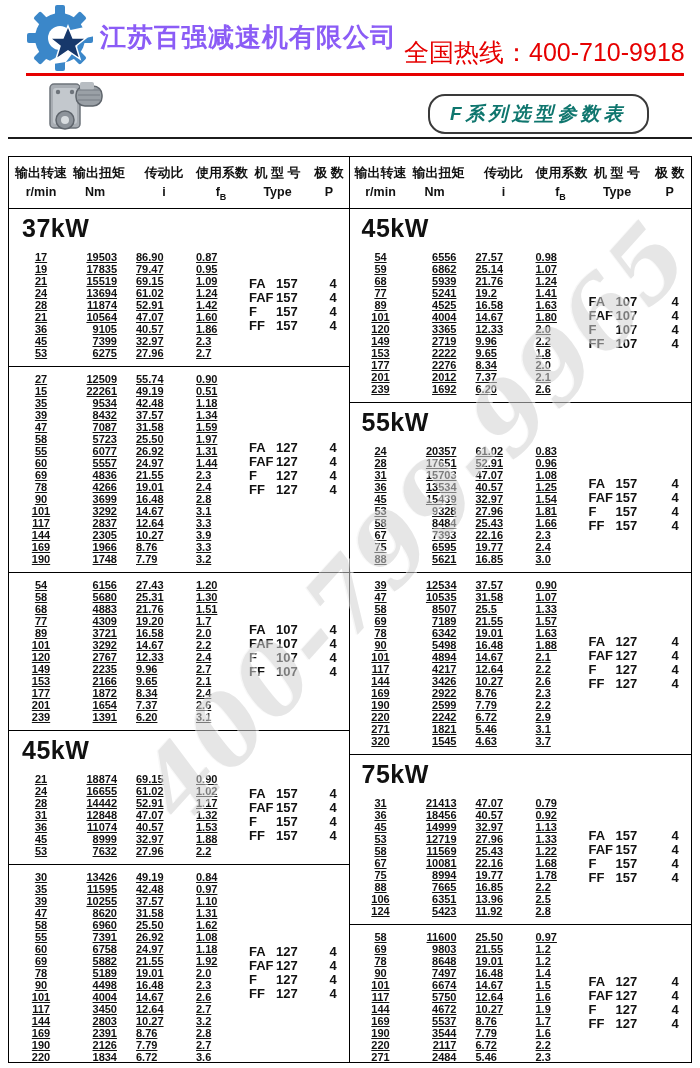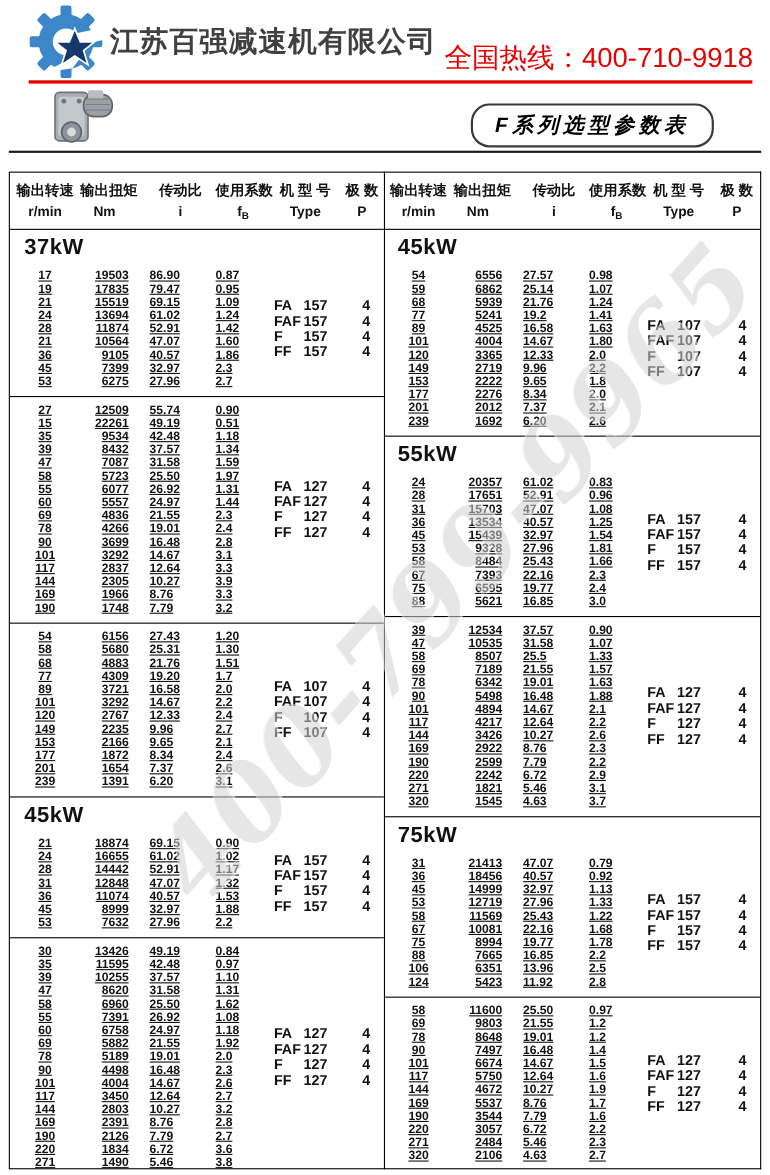--- a/index.html
+++ b/index.html
@@ -1,47 +1,47 @@
 <!DOCTYPE html>
 <html><head>
 <meta charset="utf-8">
 <style>
   html,body{margin:0;padding:0;background:#fff;}
   #page{position:relative;width:700px;height:1068px;background:#fff;overflow:hidden;
         font-family:"Liberation Sans","DejaVu Sans",sans-serif;color:#111;}
   
   .logo{position:absolute;left:26px;top:4px;width:70px;height:70px;}
   .company{position:absolute;left:100px;top:20px;font-size:26px;font-weight:bold;
-           letter-spacing:1px;color:#404040;white-space:nowrap;}
+           letter-spacing:1px;color:#8b5cf6;white-space:nowrap;}
   .hotline{position:absolute;left:404px;top:36px;font-size:25px;font-weight:normal;
            color:#e60000;white-space:nowrap;}
   .redline{position:absolute;left:26px;top:73px;width:658px;height:3px;background:#e60000;}
   .photo{position:absolute;left:36px;top:80px;width:74px;height:55px;}
   .badge{position:absolute;left:428px;top:94px;padding:5px 20px;border:2px solid #3a3a3a;
          border-radius:17px;font-size:19px;font-weight:bold;font-style:italic;
-         letter-spacing:4px;white-space:nowrap;color:#000000;}
+         letter-spacing:4px;white-space:nowrap;color:#0f766e;}
   .blackline{position:absolute;left:8px;top:137px;width:684px;height:2px;background:#1c1c1c;}
   
   .watermark{position:absolute;left:40px;top:482px;width:720px;text-align:center;
              transform:rotate(-48deg);transform-origin:center;z-index:9;pointer-events:none;
              font-family:"DejaVu Serif",serif;font-style:italic;font-weight:bold;
              font-size:95px;letter-spacing:2px;color:#d2d2d2;opacity:.55;
              text-shadow:2px 2px 0 #ffffff,-1px -1px 0 #f2f2f2;white-space:nowrap;}
   
   .tbox{position:absolute;top:156px;height:907px;width:342px;box-sizing:border-box;
         border:1.5px solid #000;overflow:hidden;}
   .tbox.left{left:8px;}
   .tbox.right{left:348.5px;border-left:none;width:343.5px;}
   .thead{border-bottom:1.5px solid #000;padding:7px 0 6px;}
   .thr{display:grid;grid-template-columns:64px 44px 19px 56px 4px 50px 63px 1fr;}
   .thr span{text-align:center;white-space:nowrap;}
   .thr.zh{font-size:13px;font-weight:bold;margin-bottom:3px;}
   .thr.en{font-size:12.5px;font-weight:bold;}
   .thr.en sub{font-size:9px;}
-  .sec-title{font-size:20px;font-weight:bold;padding:5px 0 2px 13px;letter-spacing:.5px;}
+  .sec-title{font-size:25px;font-weight:bold;padding:5px 0 2px 13px;letter-spacing:.5px;}
   .sect-divide{border-top:1.5px solid #000;}
   .group{display:flex;padding:6px 0 7px;}
   .group-sep{border-top:1.5px solid #000;}
   .rows{width:237px;text-decoration:underline;}
   .row{display:grid;grid-template-columns:64px 44px 19px 56px 4px 50px;
        font-size:11px;font-weight:bold;line-height:12px;white-space:nowrap;}
   .row .c1{text-align:center;}
   .row .c2{text-align:right;}
   .row .c3{text-align:left;}
   .row .c4{text-align:left;}
@@ -1362,21 +1362,21 @@
               <div class="row">
                 <span class="c1">190</span>
                 <span class="c2">3544</span>
                 <span class="g"></span>
                 <span class="c3">7.79</span>
                 <span class="g"></span>
                 <span class="c4">1.6</span>
               </div>
               <div class="row">
                 <span class="c1">220</span>
-                <span class="c2">3057</span>
+                <span class="c2">2117</span>
                 <span class="g"></span>
                 <span class="c3">6.72</span>
                 <span class="g"></span>
                 <span class="c4">2.2</span>
               </div>
               <div class="row">
                 <span class="c1">271</span>
                 <span class="c2">2484</span>
                 <span class="g"></span>
                 <span class="c3">5.46</span>

